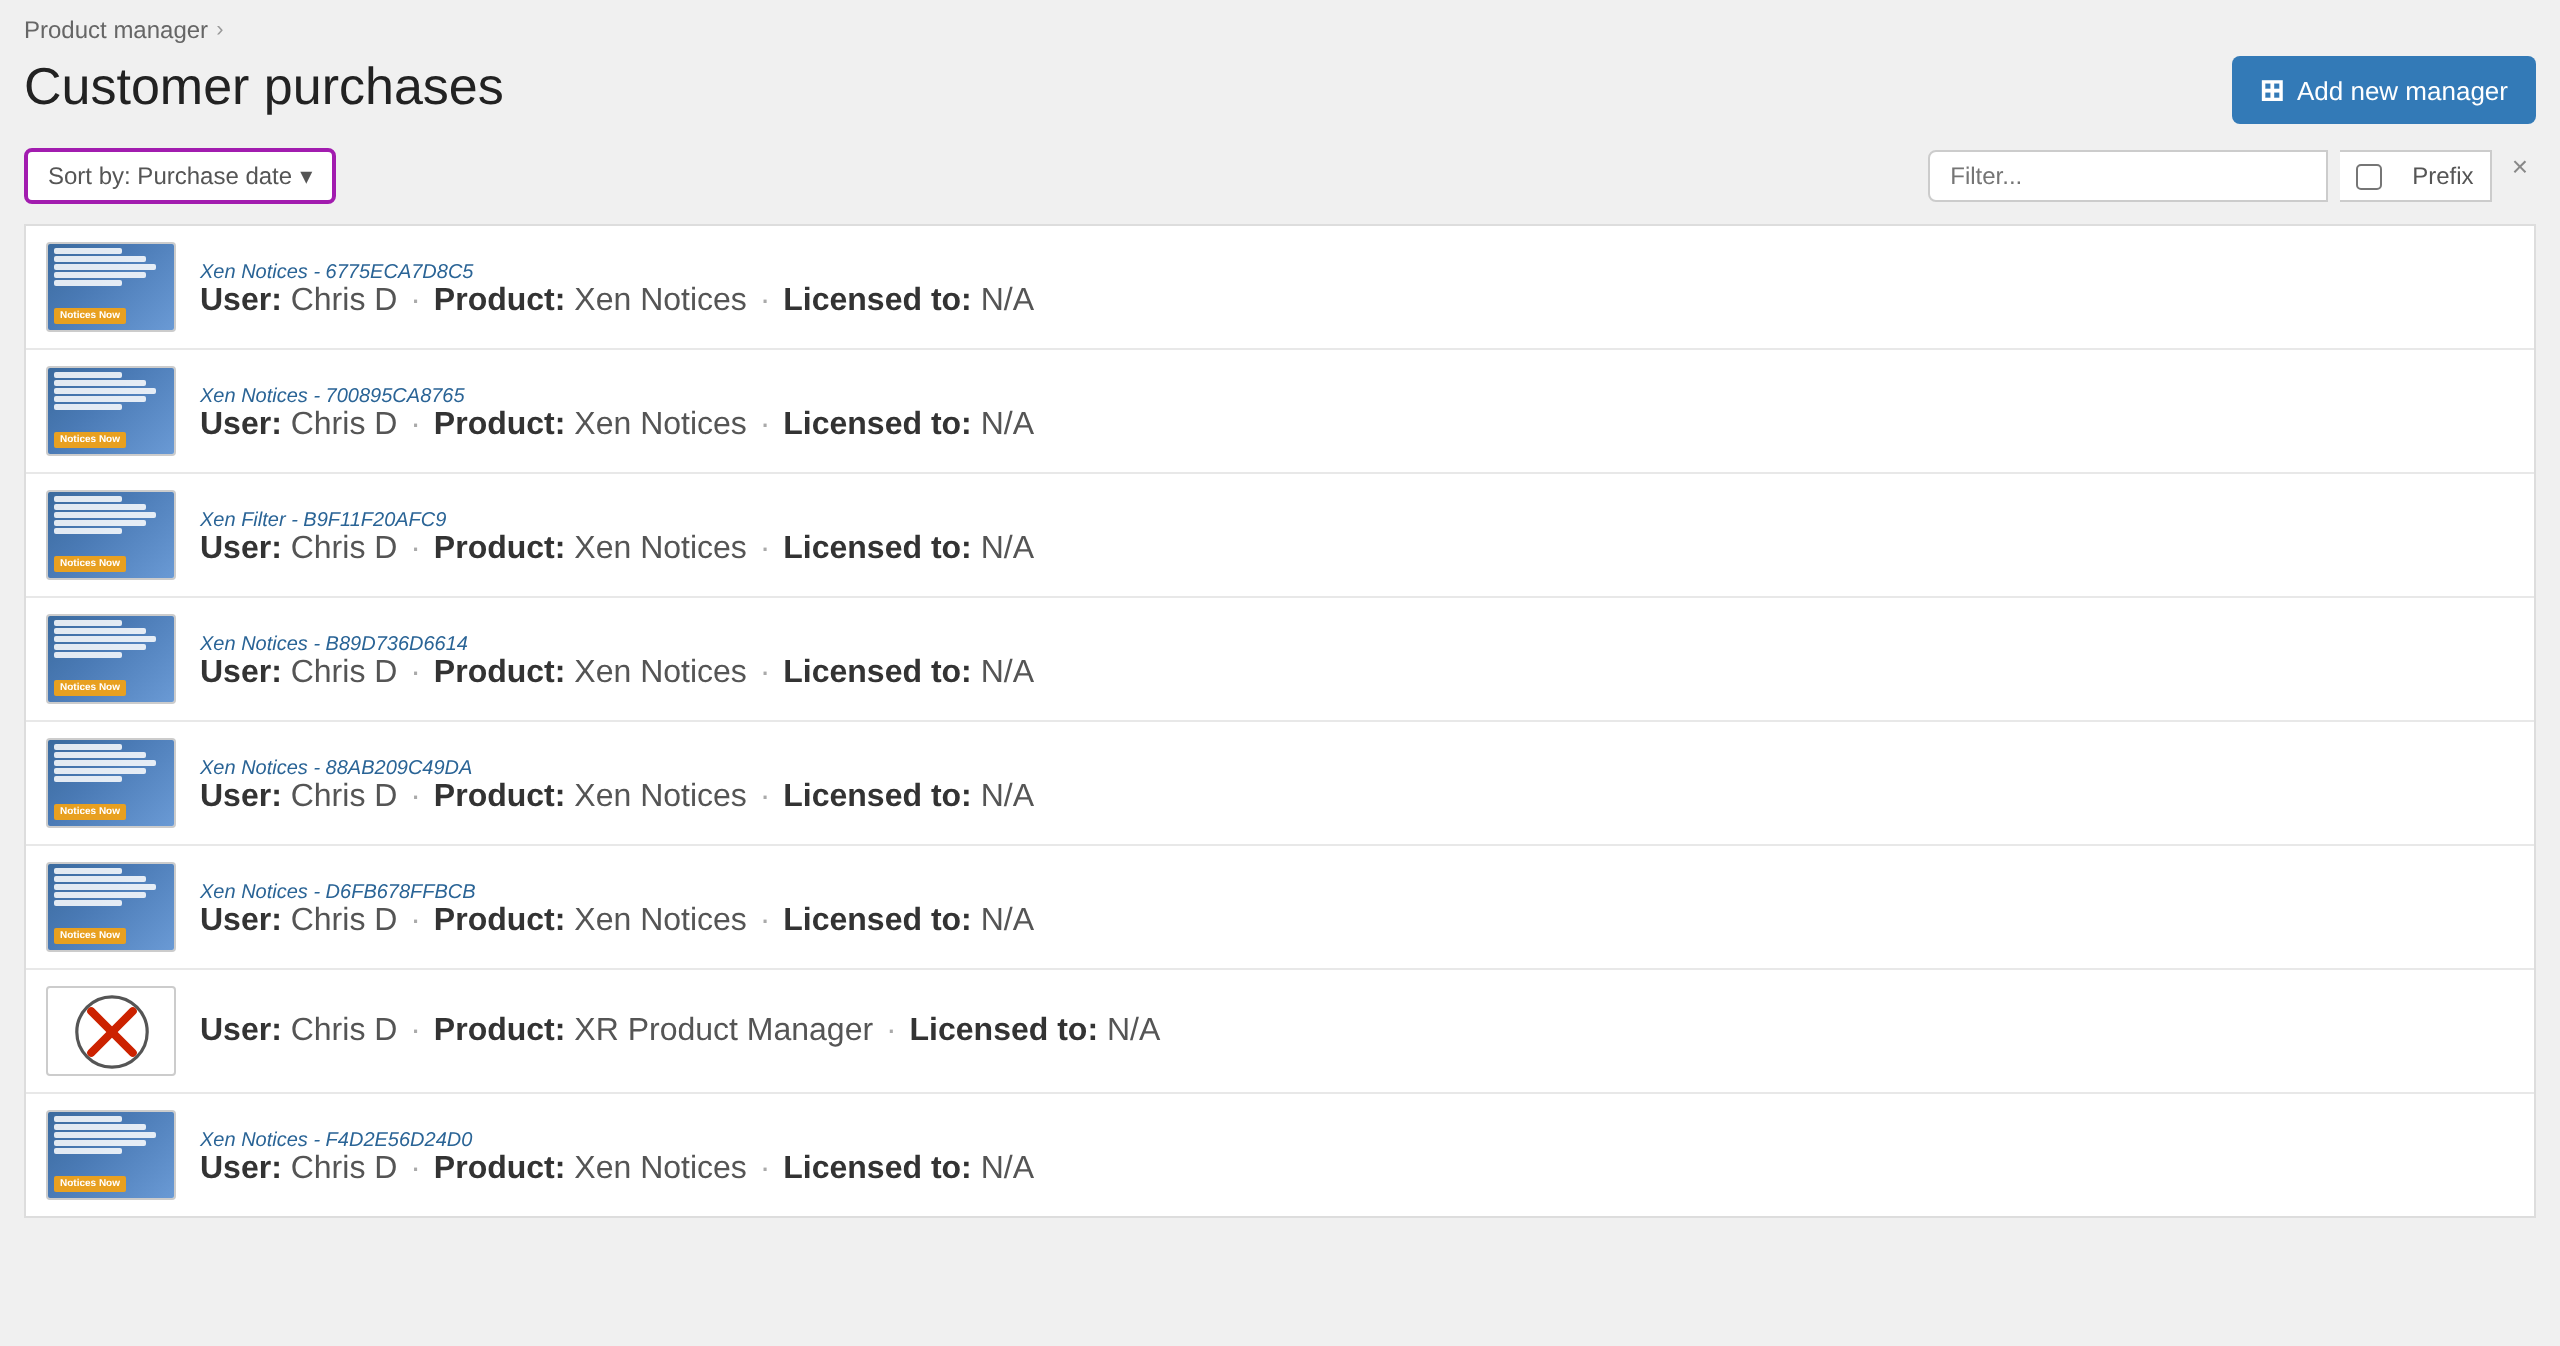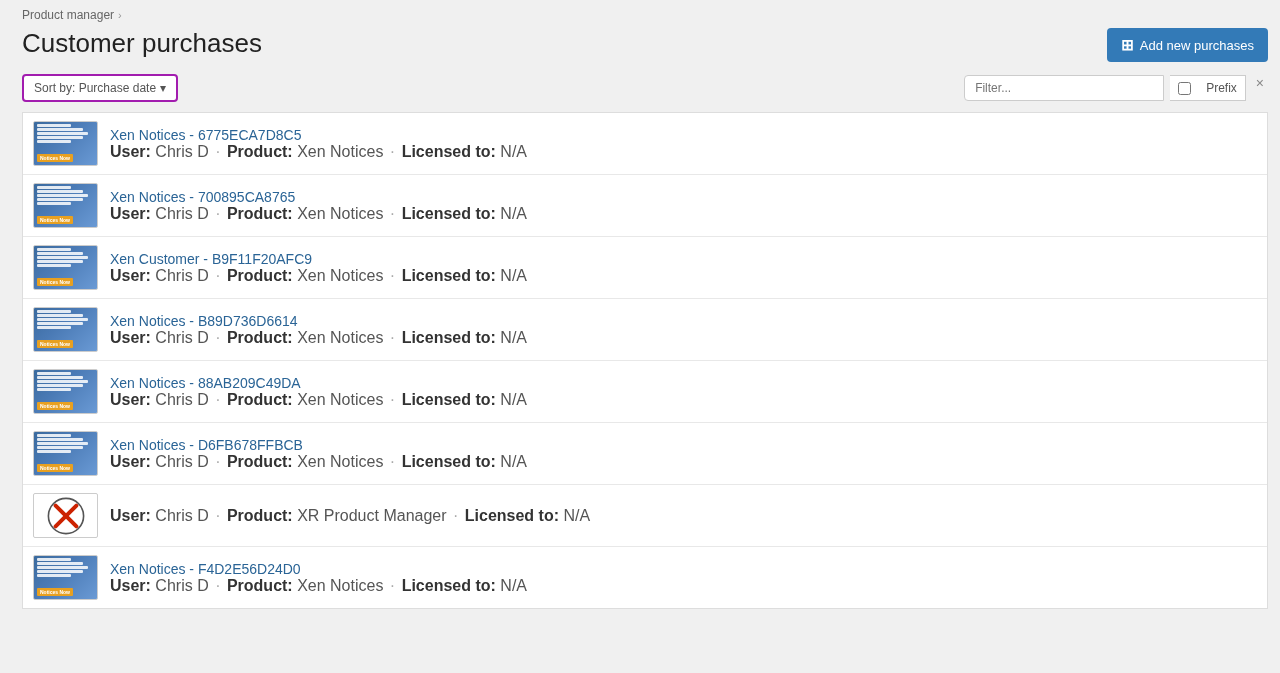--- a/index.html
+++ b/index.html
@@ -5,21 +5,21 @@
     * { box-sizing: border-box; margin: 0; padding: 0; }
     body {
       font-family: Arial, Helvetica, sans-serif;
       font-size: 13px;
       background: #f0f0f0;
       color: #333;
     }
     .page-wrapper {
       background: #f0f0f0;
       min-height: 673px;
-      padding: 8px 12px 12px 22px;
+      padding: 8px 12px 12px 12px;
     }
     .breadcrumb {
       font-size: 12px;
       color: #666;
       margin-bottom: 6px;
       display: flex;
       align-items: center;
       gap: 4px;
     }
     .breadcrumb a {
@@ -173,25 +173,26 @@
       align-items: center;
       justify-content: center;
       border-radius: 2px;
     }
     .xr-logo {
       width: 40px;
       height: 40px;
     }
     .purchase-info { flex: 1; }
     .purchase-title {
-      font-size: 14px;
+      font-size: 10px;
       color: #2a6496;
       font-weight: normal;
       margin-bottom: 3px;
       text-decoration: none;
+      font-style: italic;
     }
     .purchase-meta {
       font-size: 16px;
       color: #555;
     }
     .purchase-meta .label {
       font-weight: bold;
       color: #333;
     }
     .purchase-meta .sep { margin: 0 2px; color: #aaa; }
@@ -203,21 +204,21 @@
 
   <div class="breadcrumb">
     <a href="#">Product manager</a>
     <span class="breadcrumb-chevron">›</span>
   </div>
 
   <div class="page-header">
     <h1 class="page-title">Customer purchases</h1>
     <button class="add-btn">
       <span class="plus-icon">⊞</span>
-      <span>Add new purchases</span>
+      <span>Add new manager</span>
     </button>
   </div>
 
   <div class="toolbar">
     <button class="sort-btn">
       <span>Sort by: Purchase date</span>
       <span>▾</span>
     </button>
     <div class="filter-area">
       <input class="filter-input" type="text" placeholder="Filter..." style="">
@@ -283,21 +284,21 @@
         <div class="thumb-xen">
           <div class="text-line short"></div>
           <div class="text-line medium"></div>
           <div class="text-line long"></div>
           <div class="text-line medium"></div>
           <div class="text-line short"></div>
           <div class="badge">Notices Now</div>
         </div>
       </div>
     <div class="purchase-info">
-      <a class="purchase-title" href="#">Xen Customer - B9F11F20AFC9</a>
+      <a class="purchase-title" href="#">Xen Filter - B9F11F20AFC9</a>
       <div class="purchase-meta">
         <span class="label">User:</span> Chris D
         <span class="sep"> · </span>
         <span class="label">Product:</span> Xen Notices
         <span class="sep"> · </span>
         <span class="label">Licensed to:</span> N/A
       </div>
     </div>
   </div>
       <div class="purchase-item">

